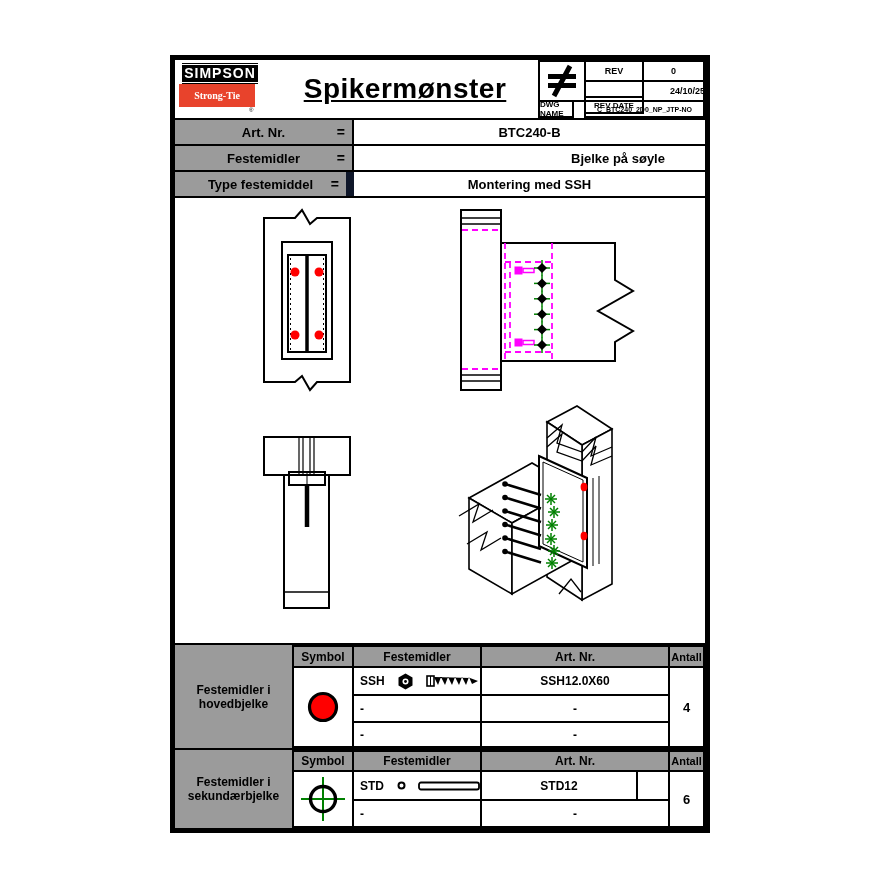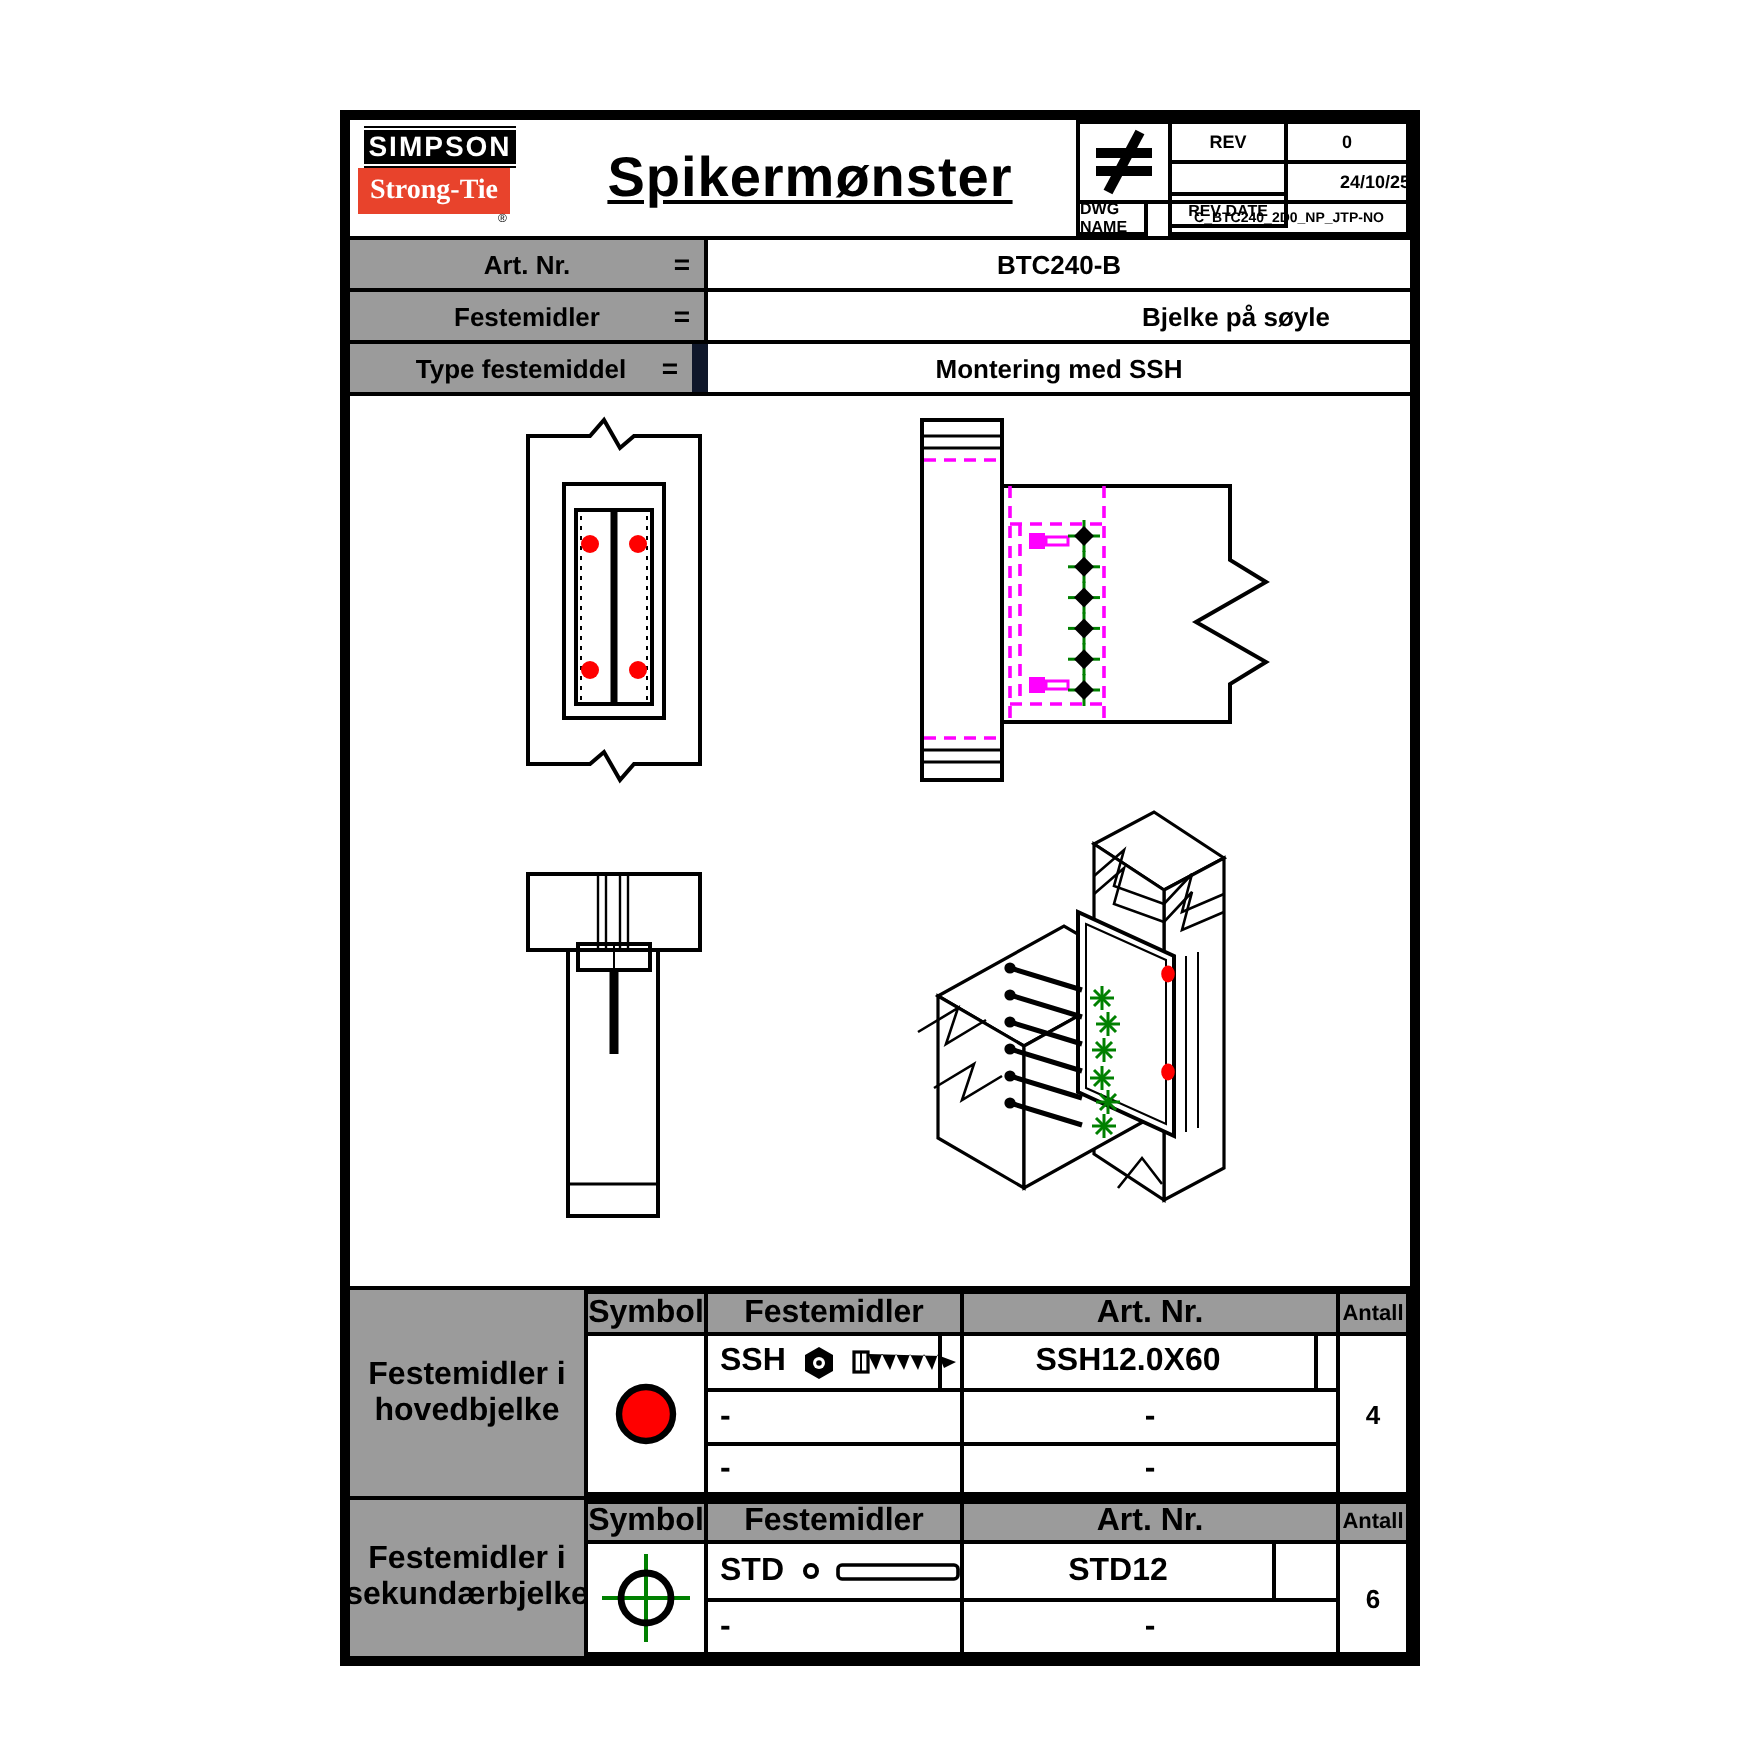--- a/index.html
+++ b/index.html
@@ -5,29 +5,29 @@
   html,body{margin:0;padding:0;background:#ffffff;}
   #canvas{position:relative;width:880px;height:880px;background:#ffffff;overflow:hidden;
           font-family:"Liberation Sans",sans-serif;color:#000;}
   .abs{position:absolute;box-sizing:border-box;}
   .bdr{border:2px solid #000;}
   .sheet{left:170px;top:55px;width:540px;height:778px;border:3px solid #000;background:#fff;}
   .gray{background:#9b9b9b;}
   .cell{display:flex;align-items:center;justify-content:center;font-weight:bold;}
   .hleft{justify-content:space-between;padding-left:6px;}
   .lbl13{font-size:13px;}
-  .lbl12{font-size:16px;}
+  .lbl12{font-size:12px;}
   .lbl11{font-size:11px;}
   .lbl9{font-size:9px;}
   .lbl8{font-size:8px;}
   .title{font-size:28px;font-weight:bold;text-decoration:underline;letter-spacing:0.5px;}
   .logo-black{background:#000;color:#fff;font-weight:bold;font-size:14px;letter-spacing:1px;
               display:flex;align-items:center;justify-content:center;border:2px solid #000;}
   .logo-black span{border:1px solid #fff;padding:0 4px;line-height:17px;display:block;}
-  .logo-red{background:#e8432c;color:#fff;font-weight:bold;font-size:14px;
+  .logo-red{background:#e8432c;color:#fff;font-weight:bold;font-size:10px;
             font-family:"Liberation Serif",serif;display:flex;align-items:center;justify-content:center;}
   .eq{position:absolute;right:7px;top:50%;transform:translateY(-50%);font-weight:bold;font-size:14px;}
   svg{display:block;}
 </style>
 </head>
 <body>
 <div id="canvas">
 
 <div class="abs sheet">
 
@@ -281,21 +281,21 @@
         <path d="M8.5,0.5 L15.5,4.5 L15.5,12.5 L8.5,16.5 L1.5,12.5 L1.5,4.5 Z" fill="#000"></path>
         <circle cx="8.5" cy="8.5" r="3" fill="#fff"></circle>
         <circle cx="8.5" cy="8.5" r="1.4" fill="#000"></circle>
       </svg>
       <svg width="54" height="16" viewBox="0 0 54 16">
         <rect x="1" y="3" width="7" height="10" fill="none" stroke="#000" stroke-width="1.6"></rect>
         <line x1="4.5" y1="3" x2="4.5" y2="13" stroke="#000" stroke-width="1"></line>
         <path d="M8,4 L12,12 L15,4 L19,12 L22,4 L26,12 L29,4 L33,12 L36,4 L40,12 L43,4 L46,11 L52,8 L44,5 Z" fill="#000"></path>
       </svg>
     </div>
-    <div class="abs bdr cell lbl12" style="left:294px;top:21px;width:190px;height:30px;">SSH12.0X60</div>
+    <div class="abs bdr cell lbl12" style="left:305px;top:21px;width:190px;height:30px;">SSH12.0X60</div>
 
     <div class="abs bdr cell hleft lbl12" style="left:177px;top:49px;width:130px;height:29px;">-</div>
     <div class="abs bdr cell lbl12" style="left:305px;top:49px;width:190px;height:29px;">-</div>
 
     <div class="abs bdr cell hleft lbl12" style="left:177px;top:76px;width:130px;height:27px;">-</div>
     <div class="abs bdr cell lbl12" style="left:305px;top:76px;width:190px;height:27px;">-</div>
   </div>
 
   <div class="abs bdr" style="left:0;top:690px;width:534px;height:82px;">
     <div class="abs cell gray lbl12" style="left:0;top:0;width:119px;height:78px;border-right:2px solid #000;text-align:center;">

